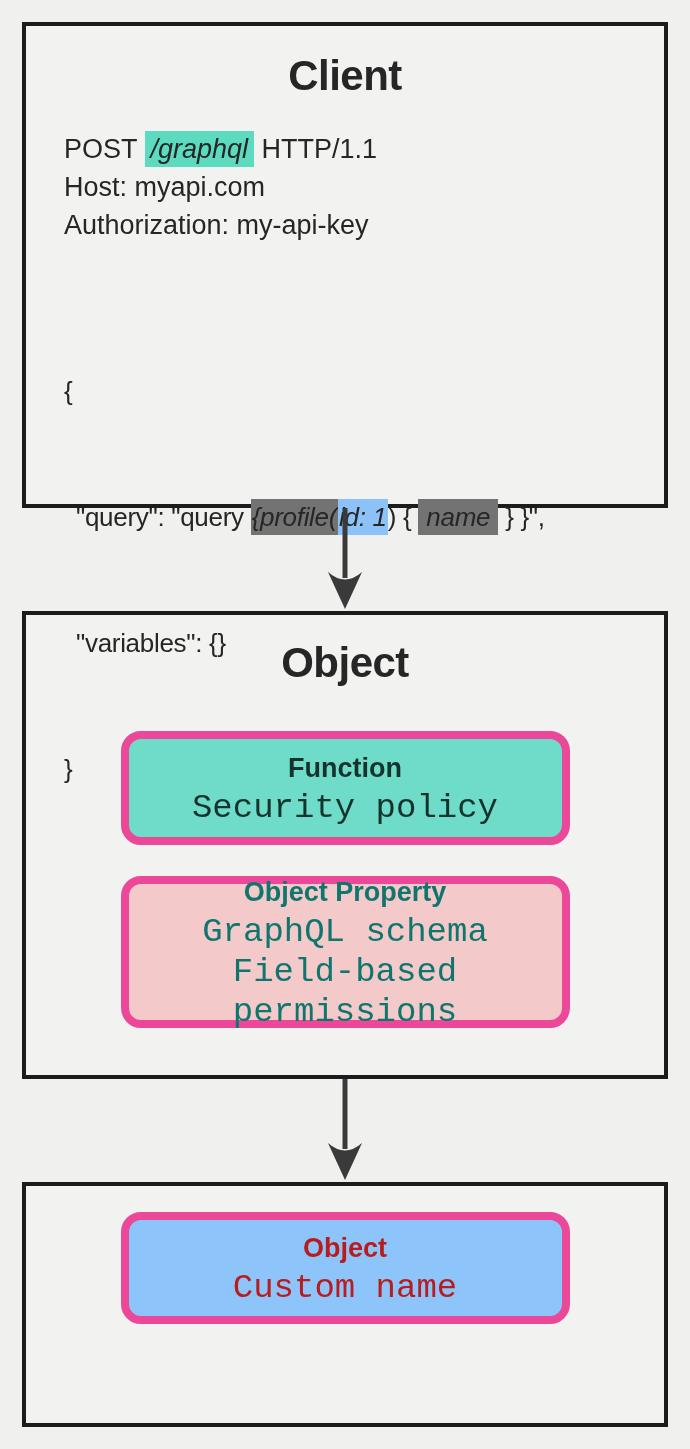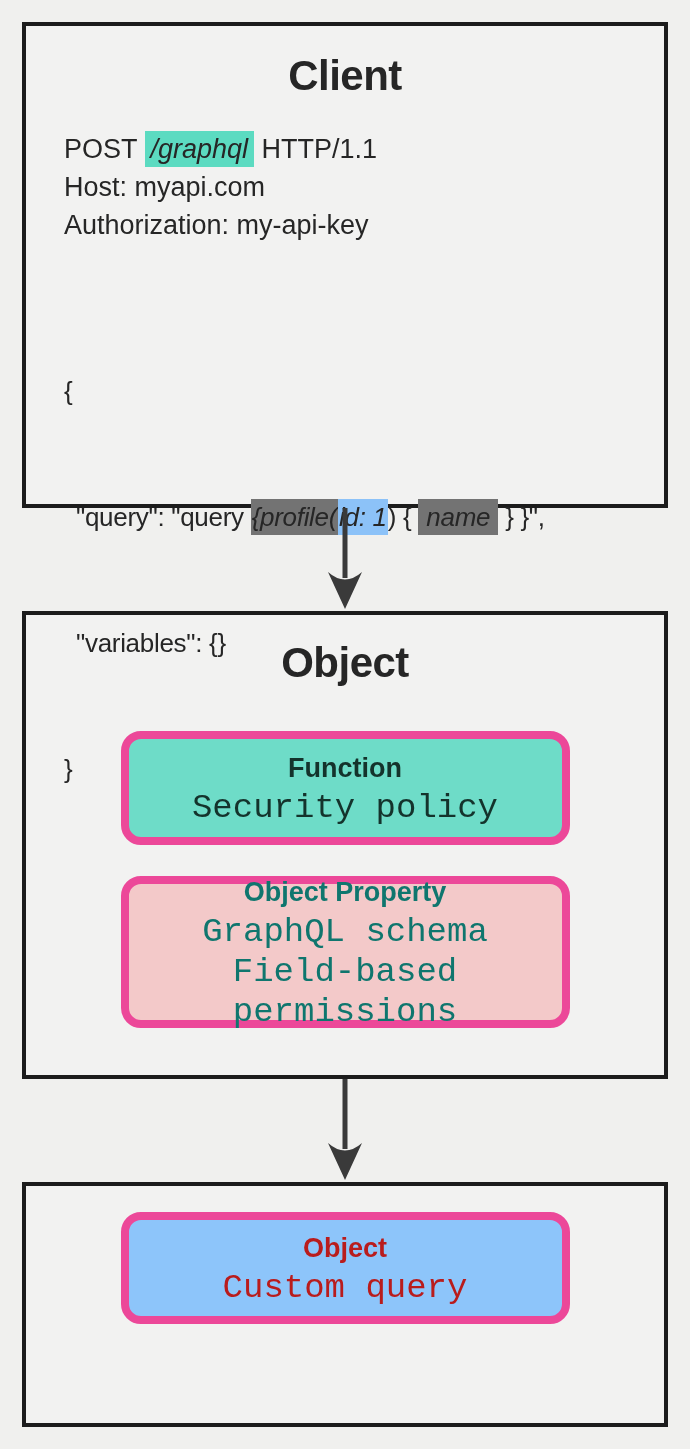--- a/index.html
+++ b/index.html
@@ -117,17 +117,17 @@
   <div class="arrow-wrap">
     <svg width="44" height="103" viewBox="0 0 44 103" aria-hidden="true">
       <line x1="22" y1="0" x2="22" y2="70" stroke="#3a3a3a" stroke-width="5"></line>
       <path d="M5,64 Q22,79 39,64 L22,101 Z" fill="#3a3a3a"></path>
     </svg>
   </div>
 
   <section class="panel panel-api">
     <div class="card card-blue">
       <div class="card-title">Object</div>
-      <div class="card-line">Custom query</div>
+      <div class="card-line">Custom name</div>
     </div>
   </section>
 
 </div>
 
 </body></html>

